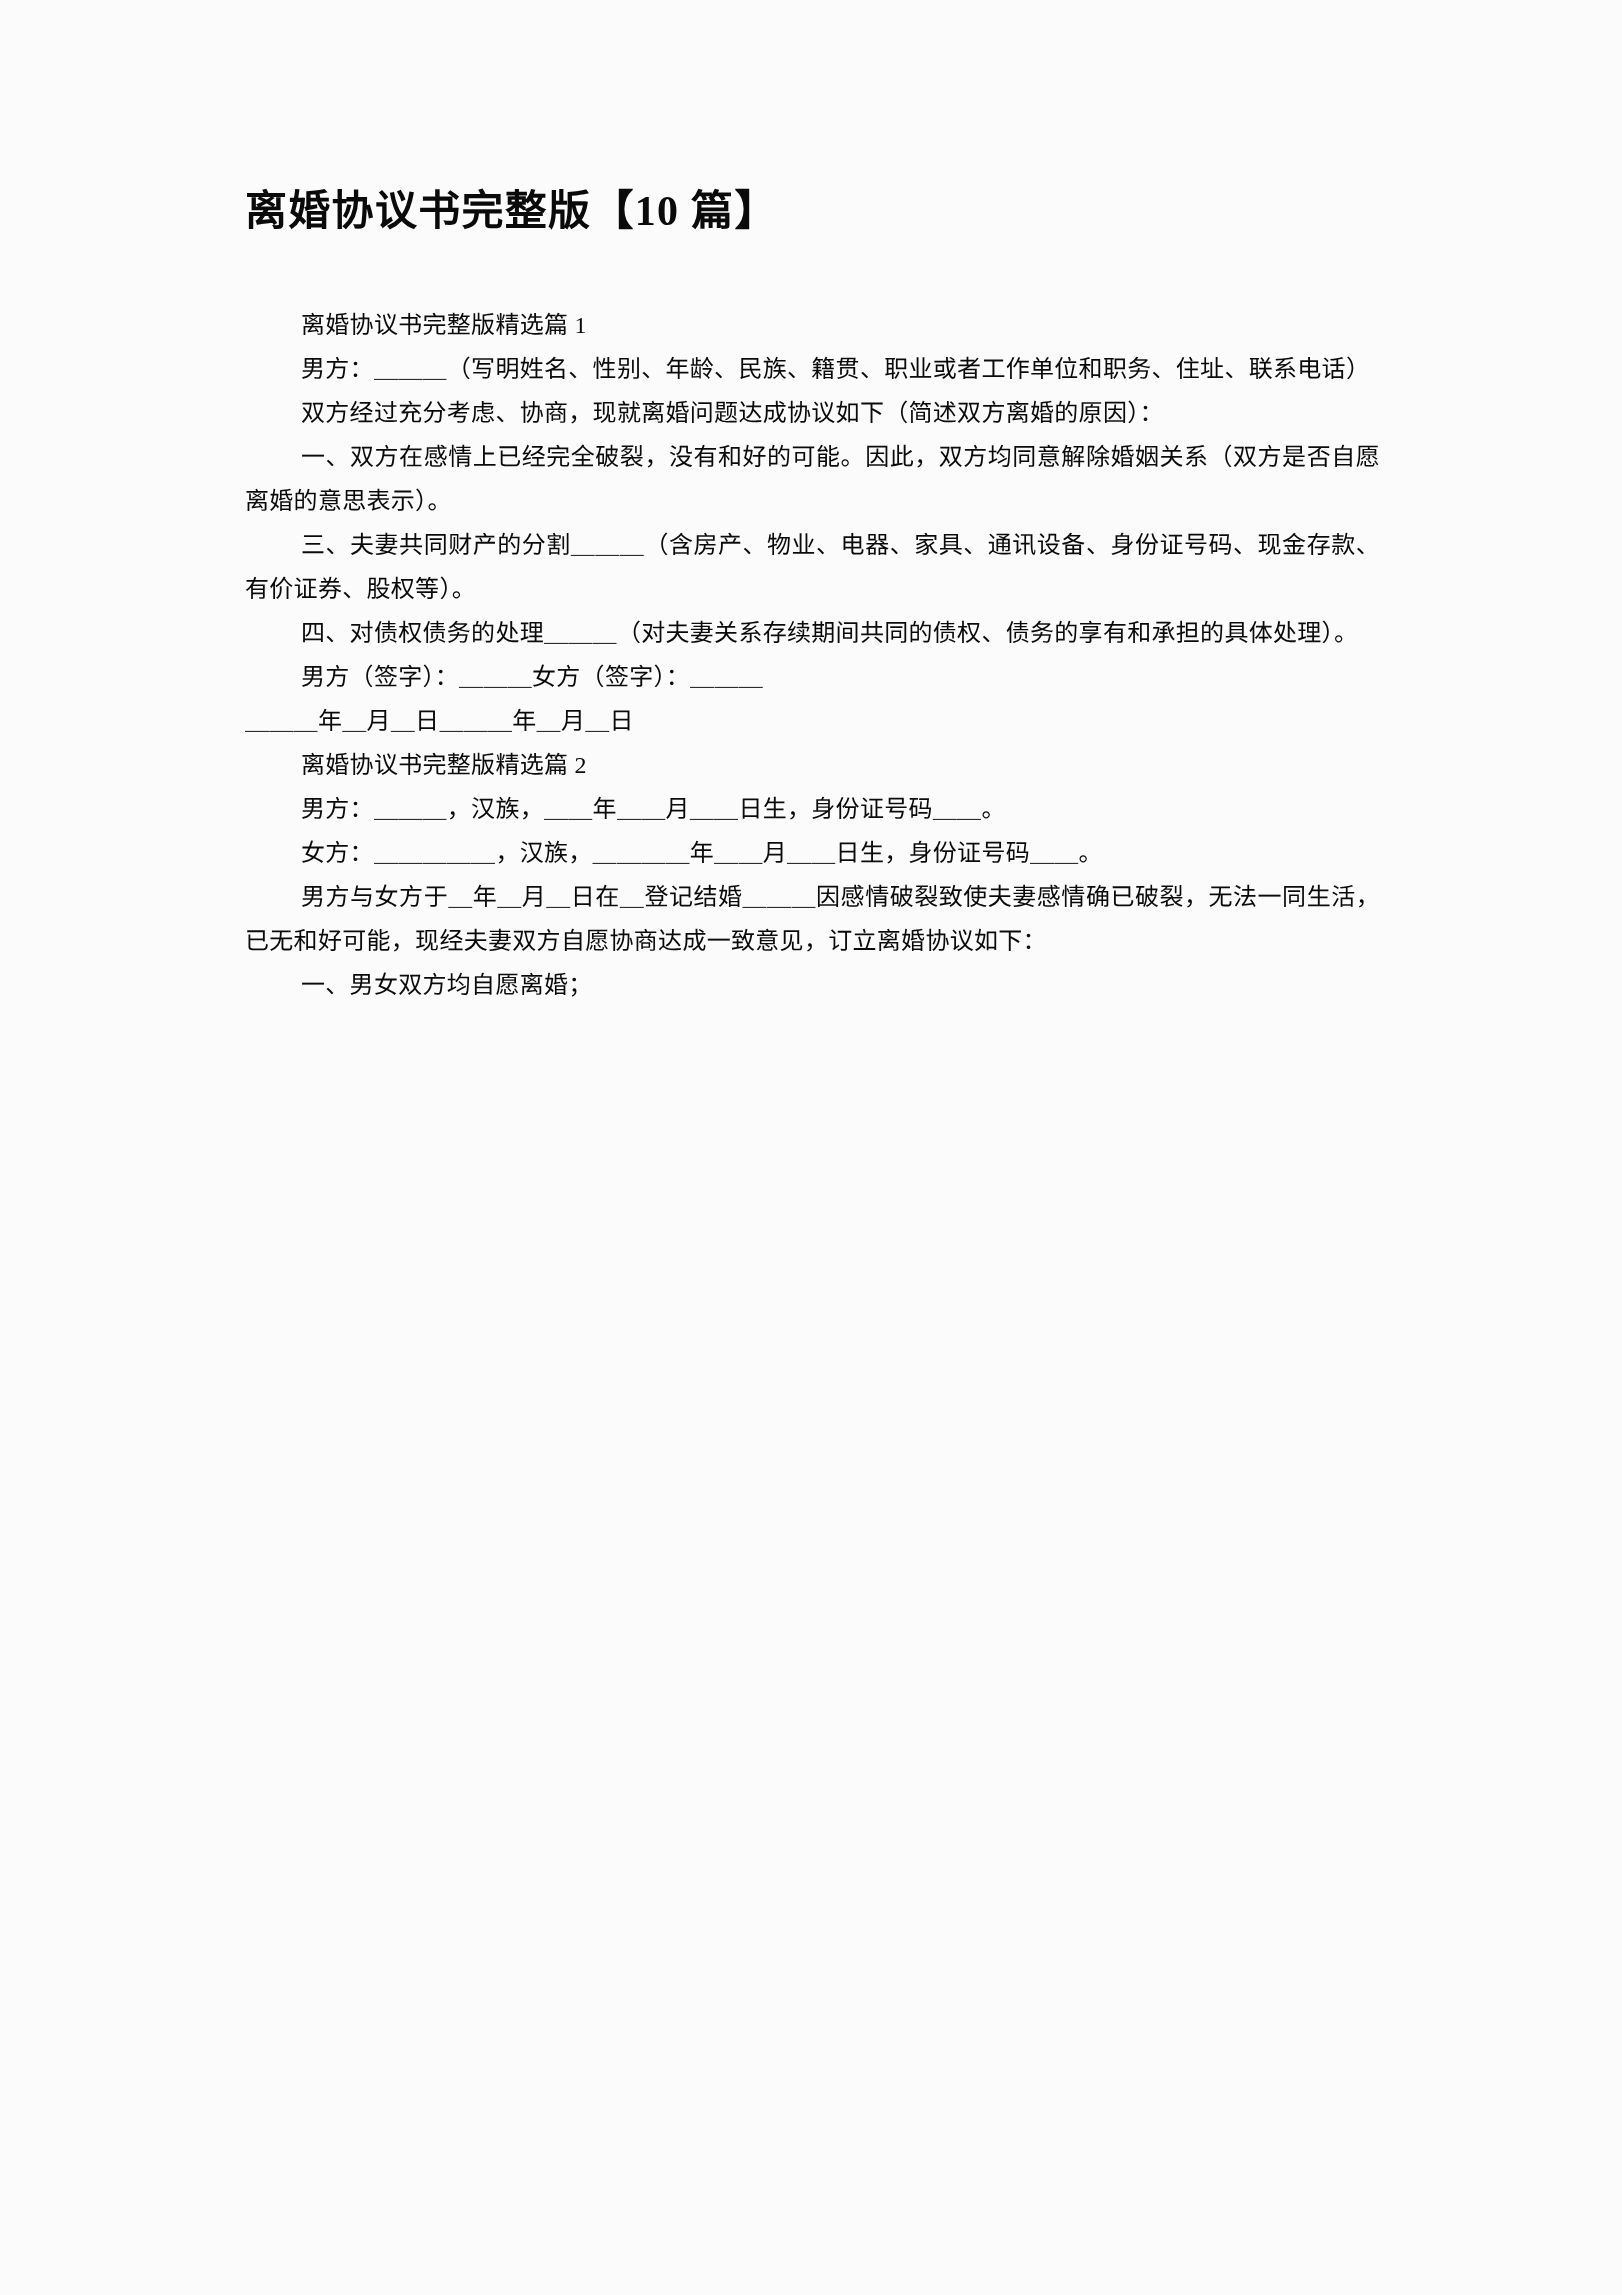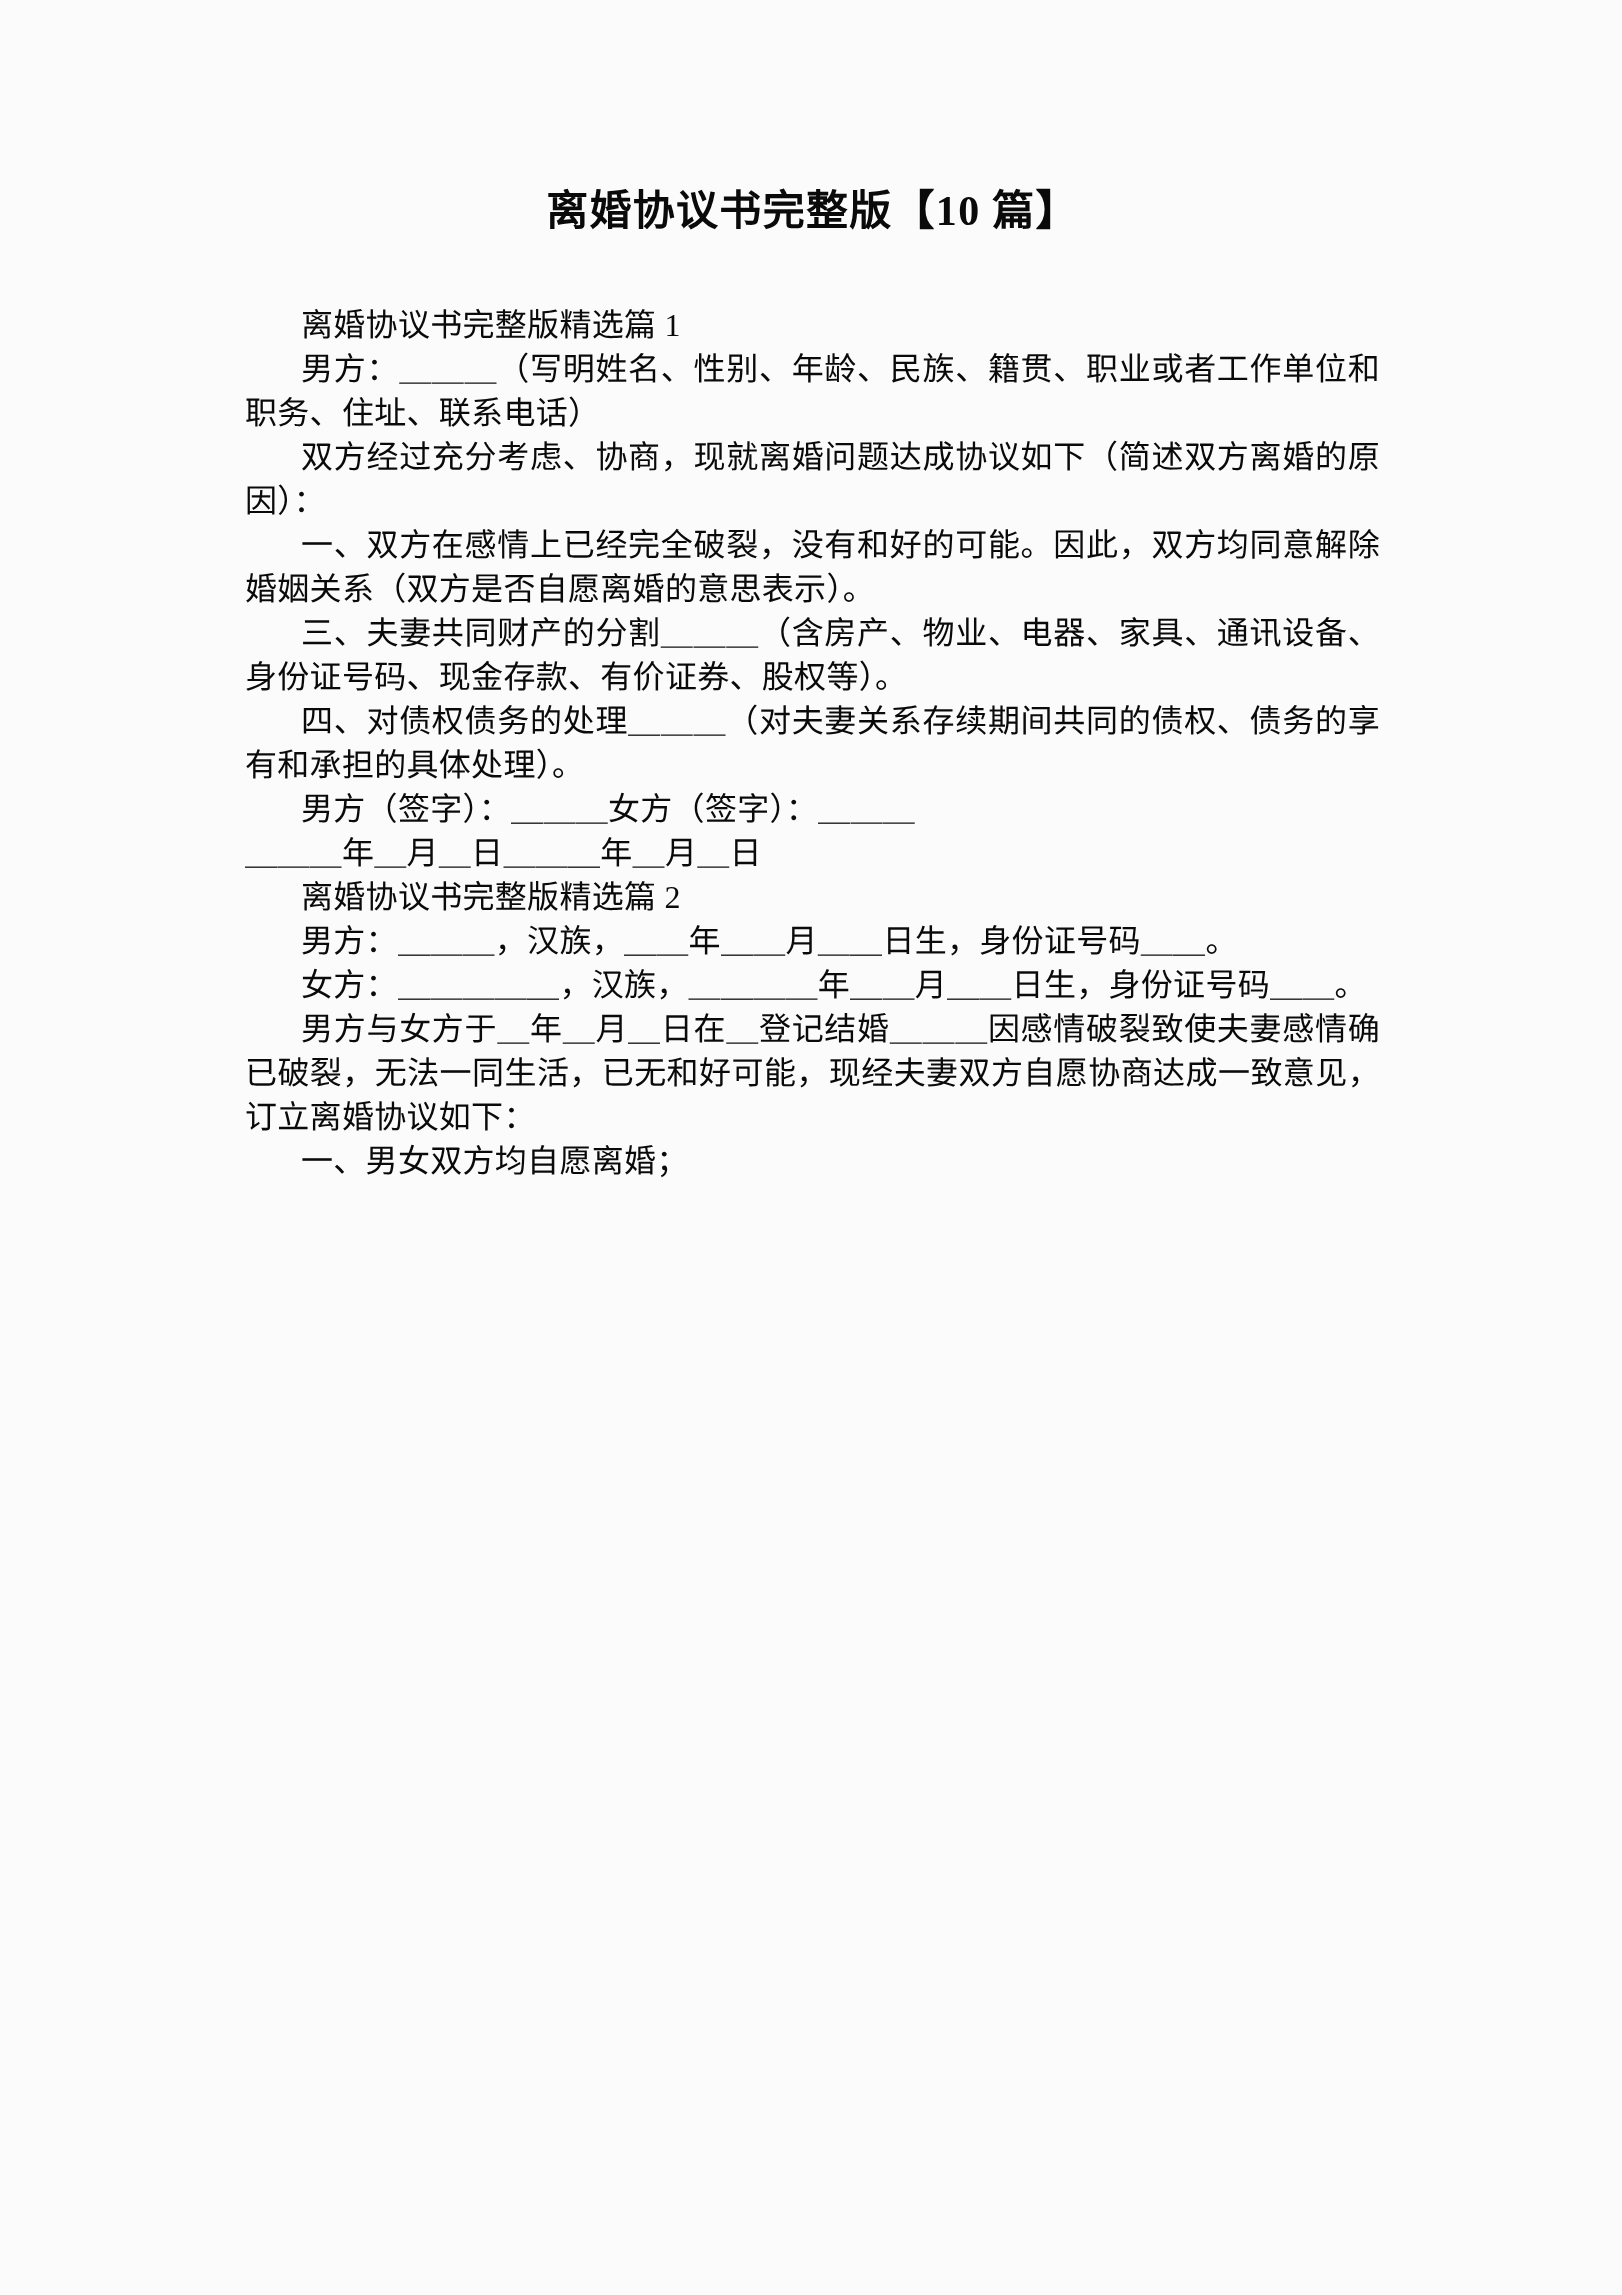--- a/index.html
+++ b/index.html
@@ -31,35 +31,35 @@
     top: 0;
     width: 1135px;
   }
 
   .doc-title {
     margin: 0;
     padding: 0;
     font-size: 42px;
     font-weight: bold;
     line-height: 1;
-    text-align: center;
+    text-align: left;
     letter-spacing: 1.3px;
     padding-top: 190px;
     padding-bottom: 0;
     font-family: "Liberation Serif", "DejaVu Serif", serif;
   }
 
   .spacer-after-title {
     height: 71px;
   }
 
   p.para {
     margin: 0;
     padding: 0;
-    font-size: 32px;
+    font-size: 24px;
     line-height: 44px;
     text-align: justify;
     text-justify: inter-ideograph;
     text-align-last: left;
     letter-spacing: 0.3px;
     font-family: "Liberation Serif", "DejaVu Serif", serif;
   }
 
   p.indent {
     text-indent: 56px;

